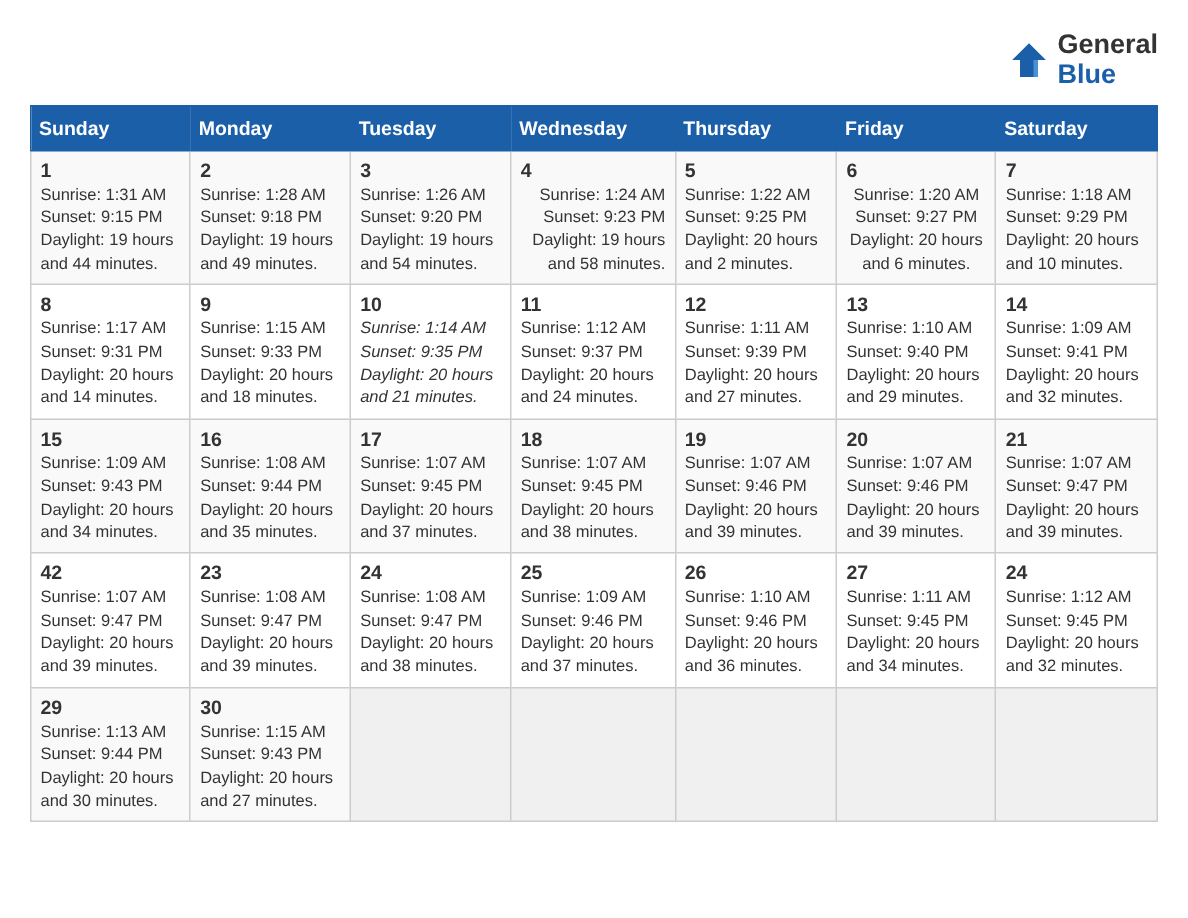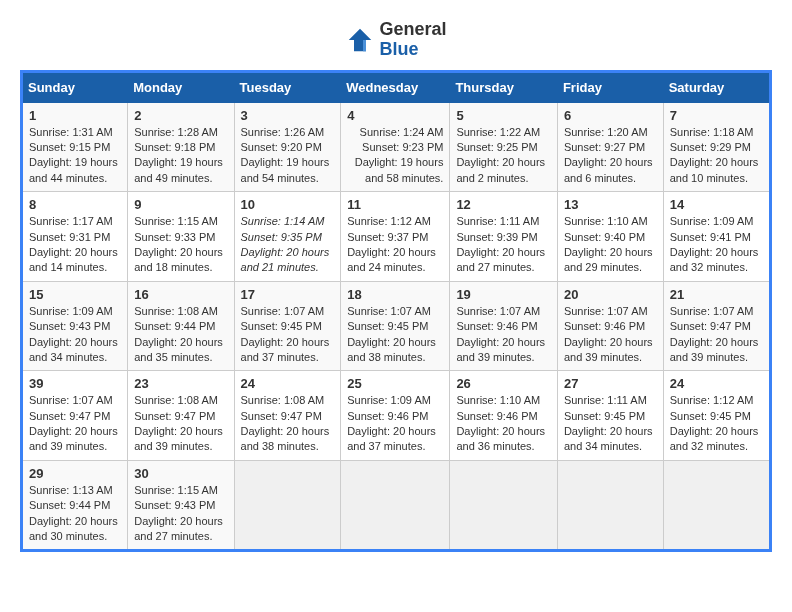--- a/index.html
+++ b/index.html
@@ -5,21 +5,21 @@
     * { box-sizing: border-box; margin: 0; padding: 0; }
     body {
       font-family: Arial, sans-serif;
       background: #fff;
       width: 792px;
       min-height: 612px;
       padding: 20px;
     }
     .header {
       display: flex;
-      justify-content: center;
+      justify-content: flex-end;
       align-items: flex-start;
       margin-bottom: 10px;
     }
     .logo {
       display: flex;
       align-items: center;
     }
     .logo-text {
       display: flex;
       flex-direction: column;
@@ -48,21 +48,21 @@
       font-weight: bold;
       color: #333;
     }
     .location-title {
       font-size: 16px;
       color: #555;
     }
     .calendar {
       width: 100%;
       border-collapse: collapse;
-      border: 3px solid #3b82f6;
+      border: 1px solid #3b82f6;
     }
     .calendar th {
       background-color: #1a5fa8;
       color: #fff;
       font-size: 13px;
       font-weight: bold;
       padding: 7px 5px;
       text-align: left;
       border: 1px solid #1a5fa8;
     }
@@ -158,21 +158,21 @@
         </td>
         <td>
           <span class="day-number">5</span>
           <div class="day-info" style="white-space: pre-line;">Sunrise: 1:22 AM
 Sunset: 9:25 PM
 Daylight: 20 hours
 and 2 minutes.</div>
         </td>
         <td>
           <span class="day-number">6</span>
-          <div class="day-info" style="white-space: pre-line;">Sunrise: 1:20 AM
+          <div class="day-info" style="white-space: pre-line; text-align: center;">Sunrise: 1:20 AM
 Sunset: 9:27 PM
 Daylight: 20 hours
 and 6 minutes.</div>
         </td>
         <td>
           <span class="day-number">7</span>
           <div class="day-info" style="white-space: pre-line;">Sunrise: 1:18 AM
 Sunset: 9:29 PM
 Daylight: 20 hours
 and 10 minutes.</div>
@@ -275,21 +275,21 @@
         <td>
           <span class="day-number">21</span>
           <div class="day-info" style="white-space: pre-line;">Sunrise: 1:07 AM
 Sunset: 9:47 PM
 Daylight: 20 hours
 and 39 minutes.</div>
         </td>
       </tr>
       <tr>
         <td>
-          <span class="day-number">39</span>
+          <span class="day-number">42</span>
           <div class="day-info" style="white-space: pre-line;">Sunrise: 1:07 AM
 Sunset: 9:47 PM
 Daylight: 20 hours
 and 39 minutes.</div>
         </td>
         <td>
           <span class="day-number">23</span>
           <div class="day-info" style="white-space: pre-line;">Sunrise: 1:08 AM
 Sunset: 9:47 PM
 Daylight: 20 hours

